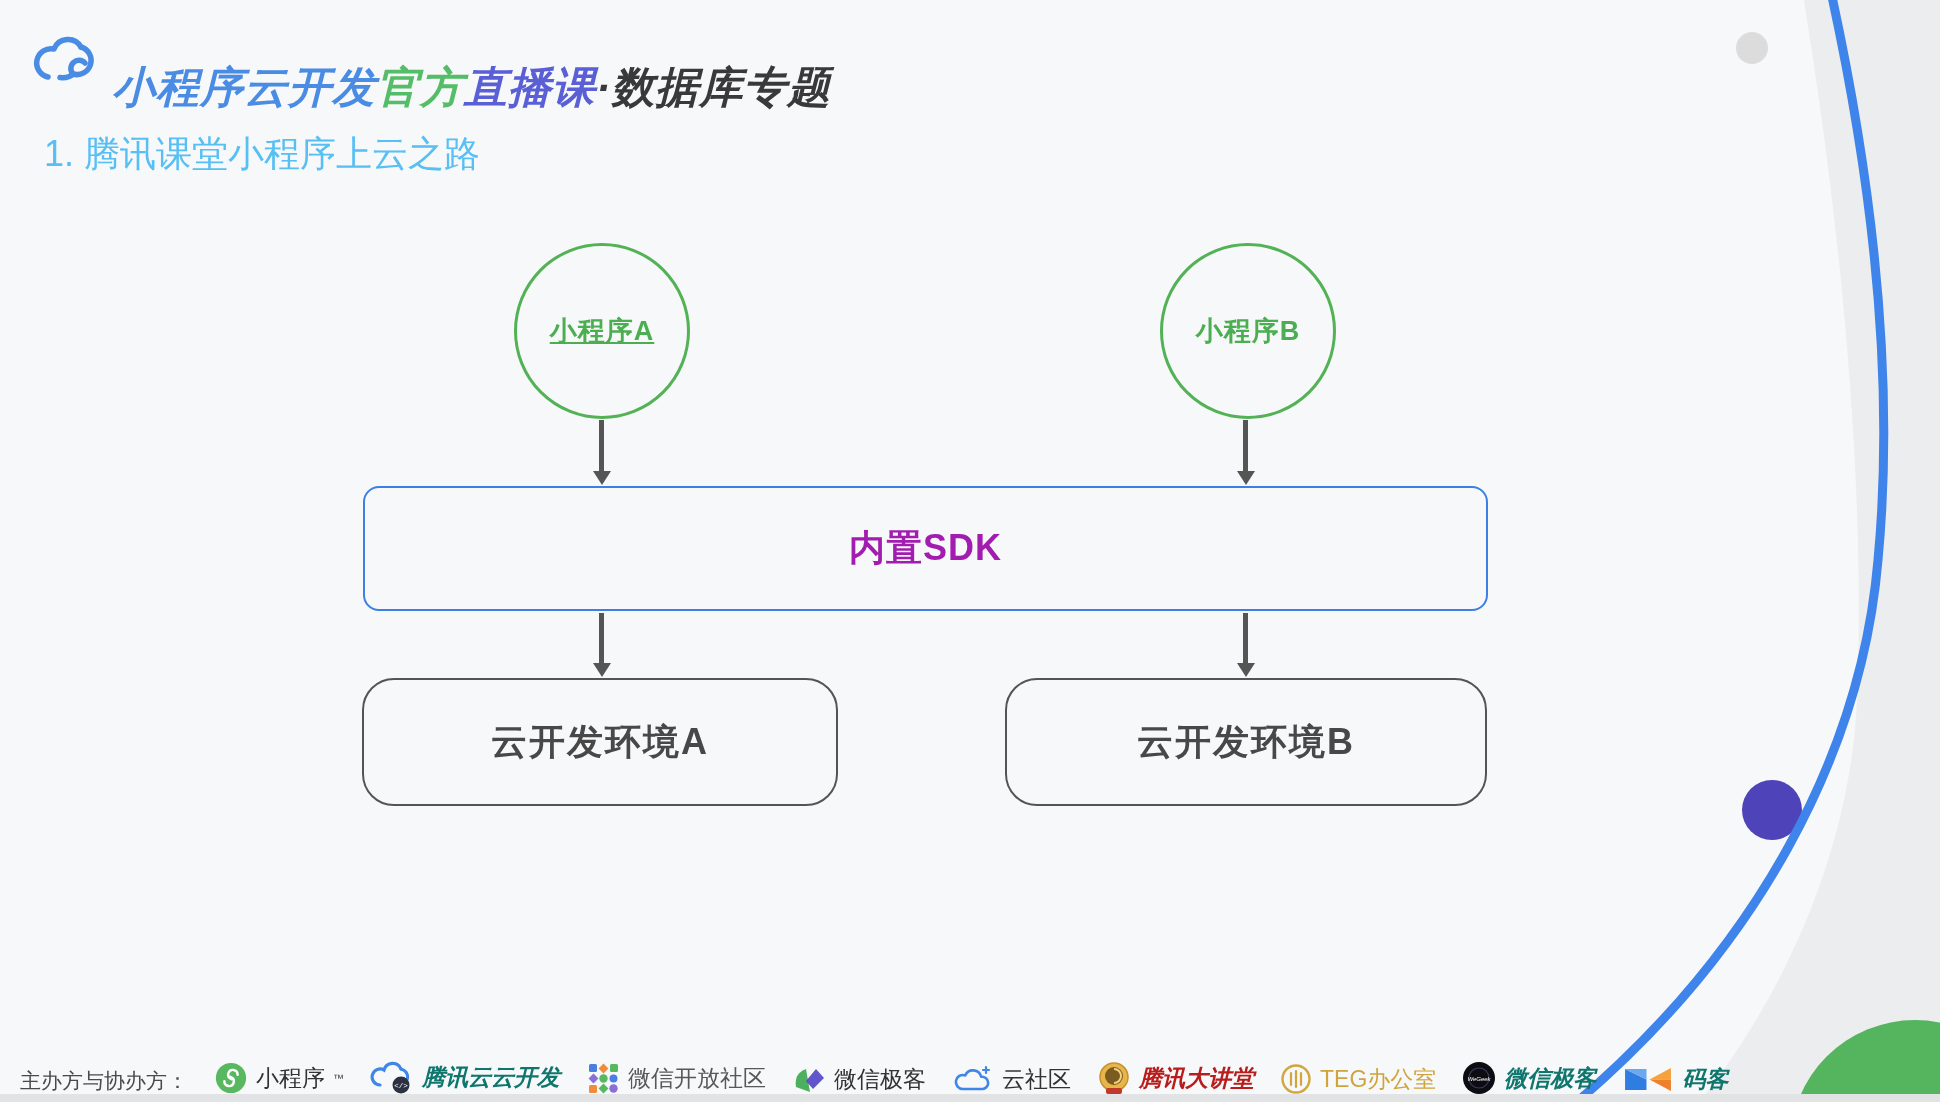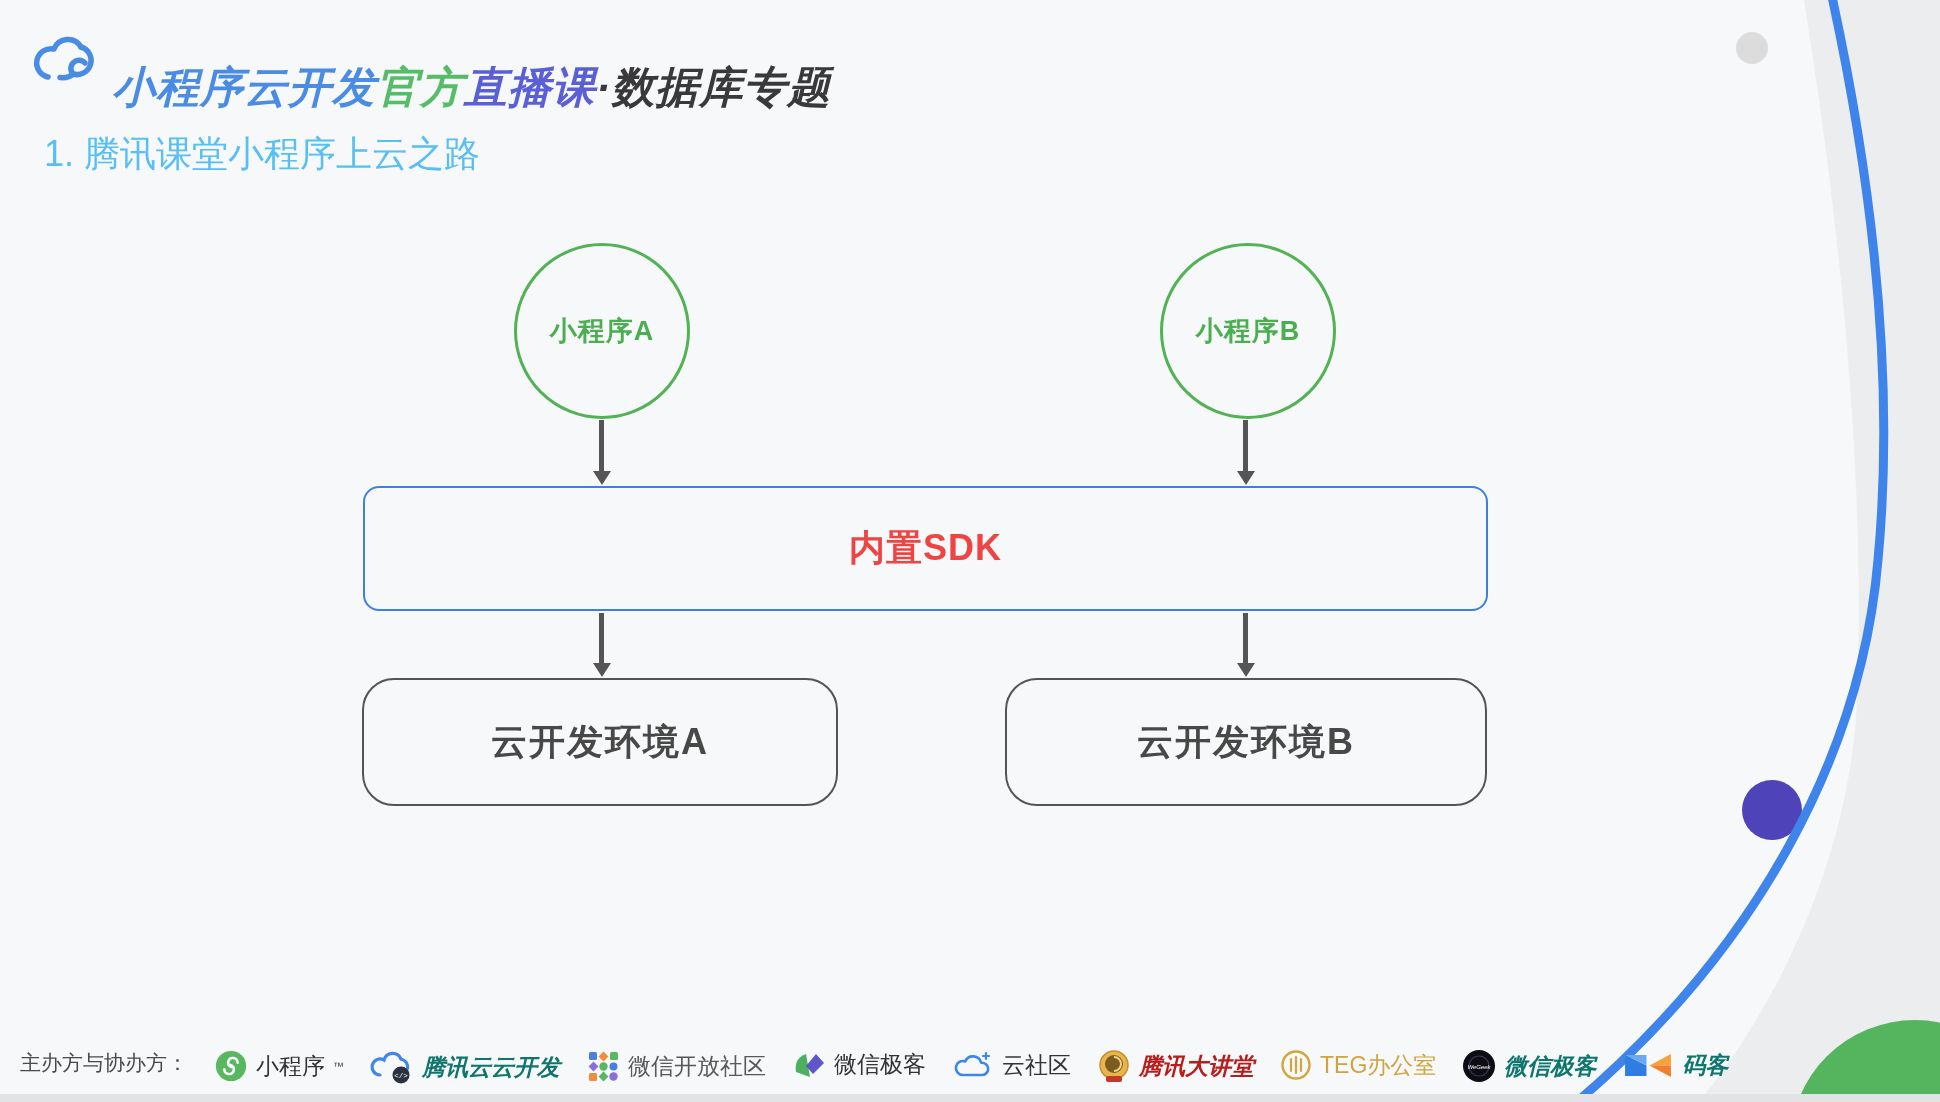--- a/index.html
+++ b/index.html
@@ -19,27 +19,27 @@
   .subtitle{
     position:absolute;left:44px;top:130px;z-index:2;
     font-size:36px;font-weight:400;color:#57bff4;white-space:nowrap;
   }
   
   .mp-circle{
     position:absolute;z-index:2;width:170px;height:170px;border-radius:50%;
     border:3px solid #53b156;display:flex;align-items:center;justify-content:center;
     color:#4bae50;font-size:27px;font-weight:700;letter-spacing:1px;
   }
-  .circle-a{left:514px;top:243px;}
+  .circle-a{left:514px;top:243px;text-decoration:underline;}
   .circle-b{left:1160px;top:243px;}
   .sdk-box{
     position:absolute;z-index:2;left:363px;top:486px;width:1121px;height:121px;
     border:2px solid #3d7fe3;border-radius:16px;
     display:flex;align-items:center;justify-content:center;
-    color:#ef4444;font-size:36px;font-weight:700;letter-spacing:1px;
+    color:#a21caf;font-size:36px;font-weight:700;letter-spacing:1px;
   }
   .env-box{
     position:absolute;z-index:2;height:124px;
     border:2.5px solid #545454;border-radius:32px;
     display:flex;align-items:center;justify-content:center;
     color:#484848;font-size:36px;font-weight:700;letter-spacing:2px;
   }
   .env-a{left:362px;top:678px;width:472px;}
   .env-b{left:1005px;top:678px;width:478px;}
   .arrow{position:absolute;z-index:2;width:5px;background:#555;}
@@ -48,21 +48,21 @@
     border-left:9px solid transparent;border-right:9px solid transparent;
     border-top:14px solid #555;
   }
   .arr-1{left:599px;top:420px;height:52px;}
   .arr-2{left:1243px;top:420px;height:52px;}
   .arr-3{left:599px;top:613px;height:51px;}
   .arr-4{left:1243px;top:613px;height:51px;}
   
   .footer{
     position:absolute;z-index:3;left:20px;top:1049px;height:46px;
-    display:flex;align-items:flex-start;gap:26px;white-space:nowrap;
+    display:flex;align-items:flex-end;gap:26px;white-space:nowrap;
   }
   .footer-label{font-size:21px;color:#4a4a4a;}
   .partner{display:flex;align-items:center;gap:8px;}
   .partner .p-name{font-size:23px;color:#333;}
   .p-name.bold-italic{font-weight:700;font-style:italic;color:#0f766e;}
   .p-name.gray{color:#585858;}
   .p-name.blue{color:#b91c1c;font-weight:700;font-style:italic;}
   .p-name.gold{color:#cfa43d;font-weight:300;}
   .tm{font-size:11px;vertical-align:super;color:#333;}
   .bottom-strip{

